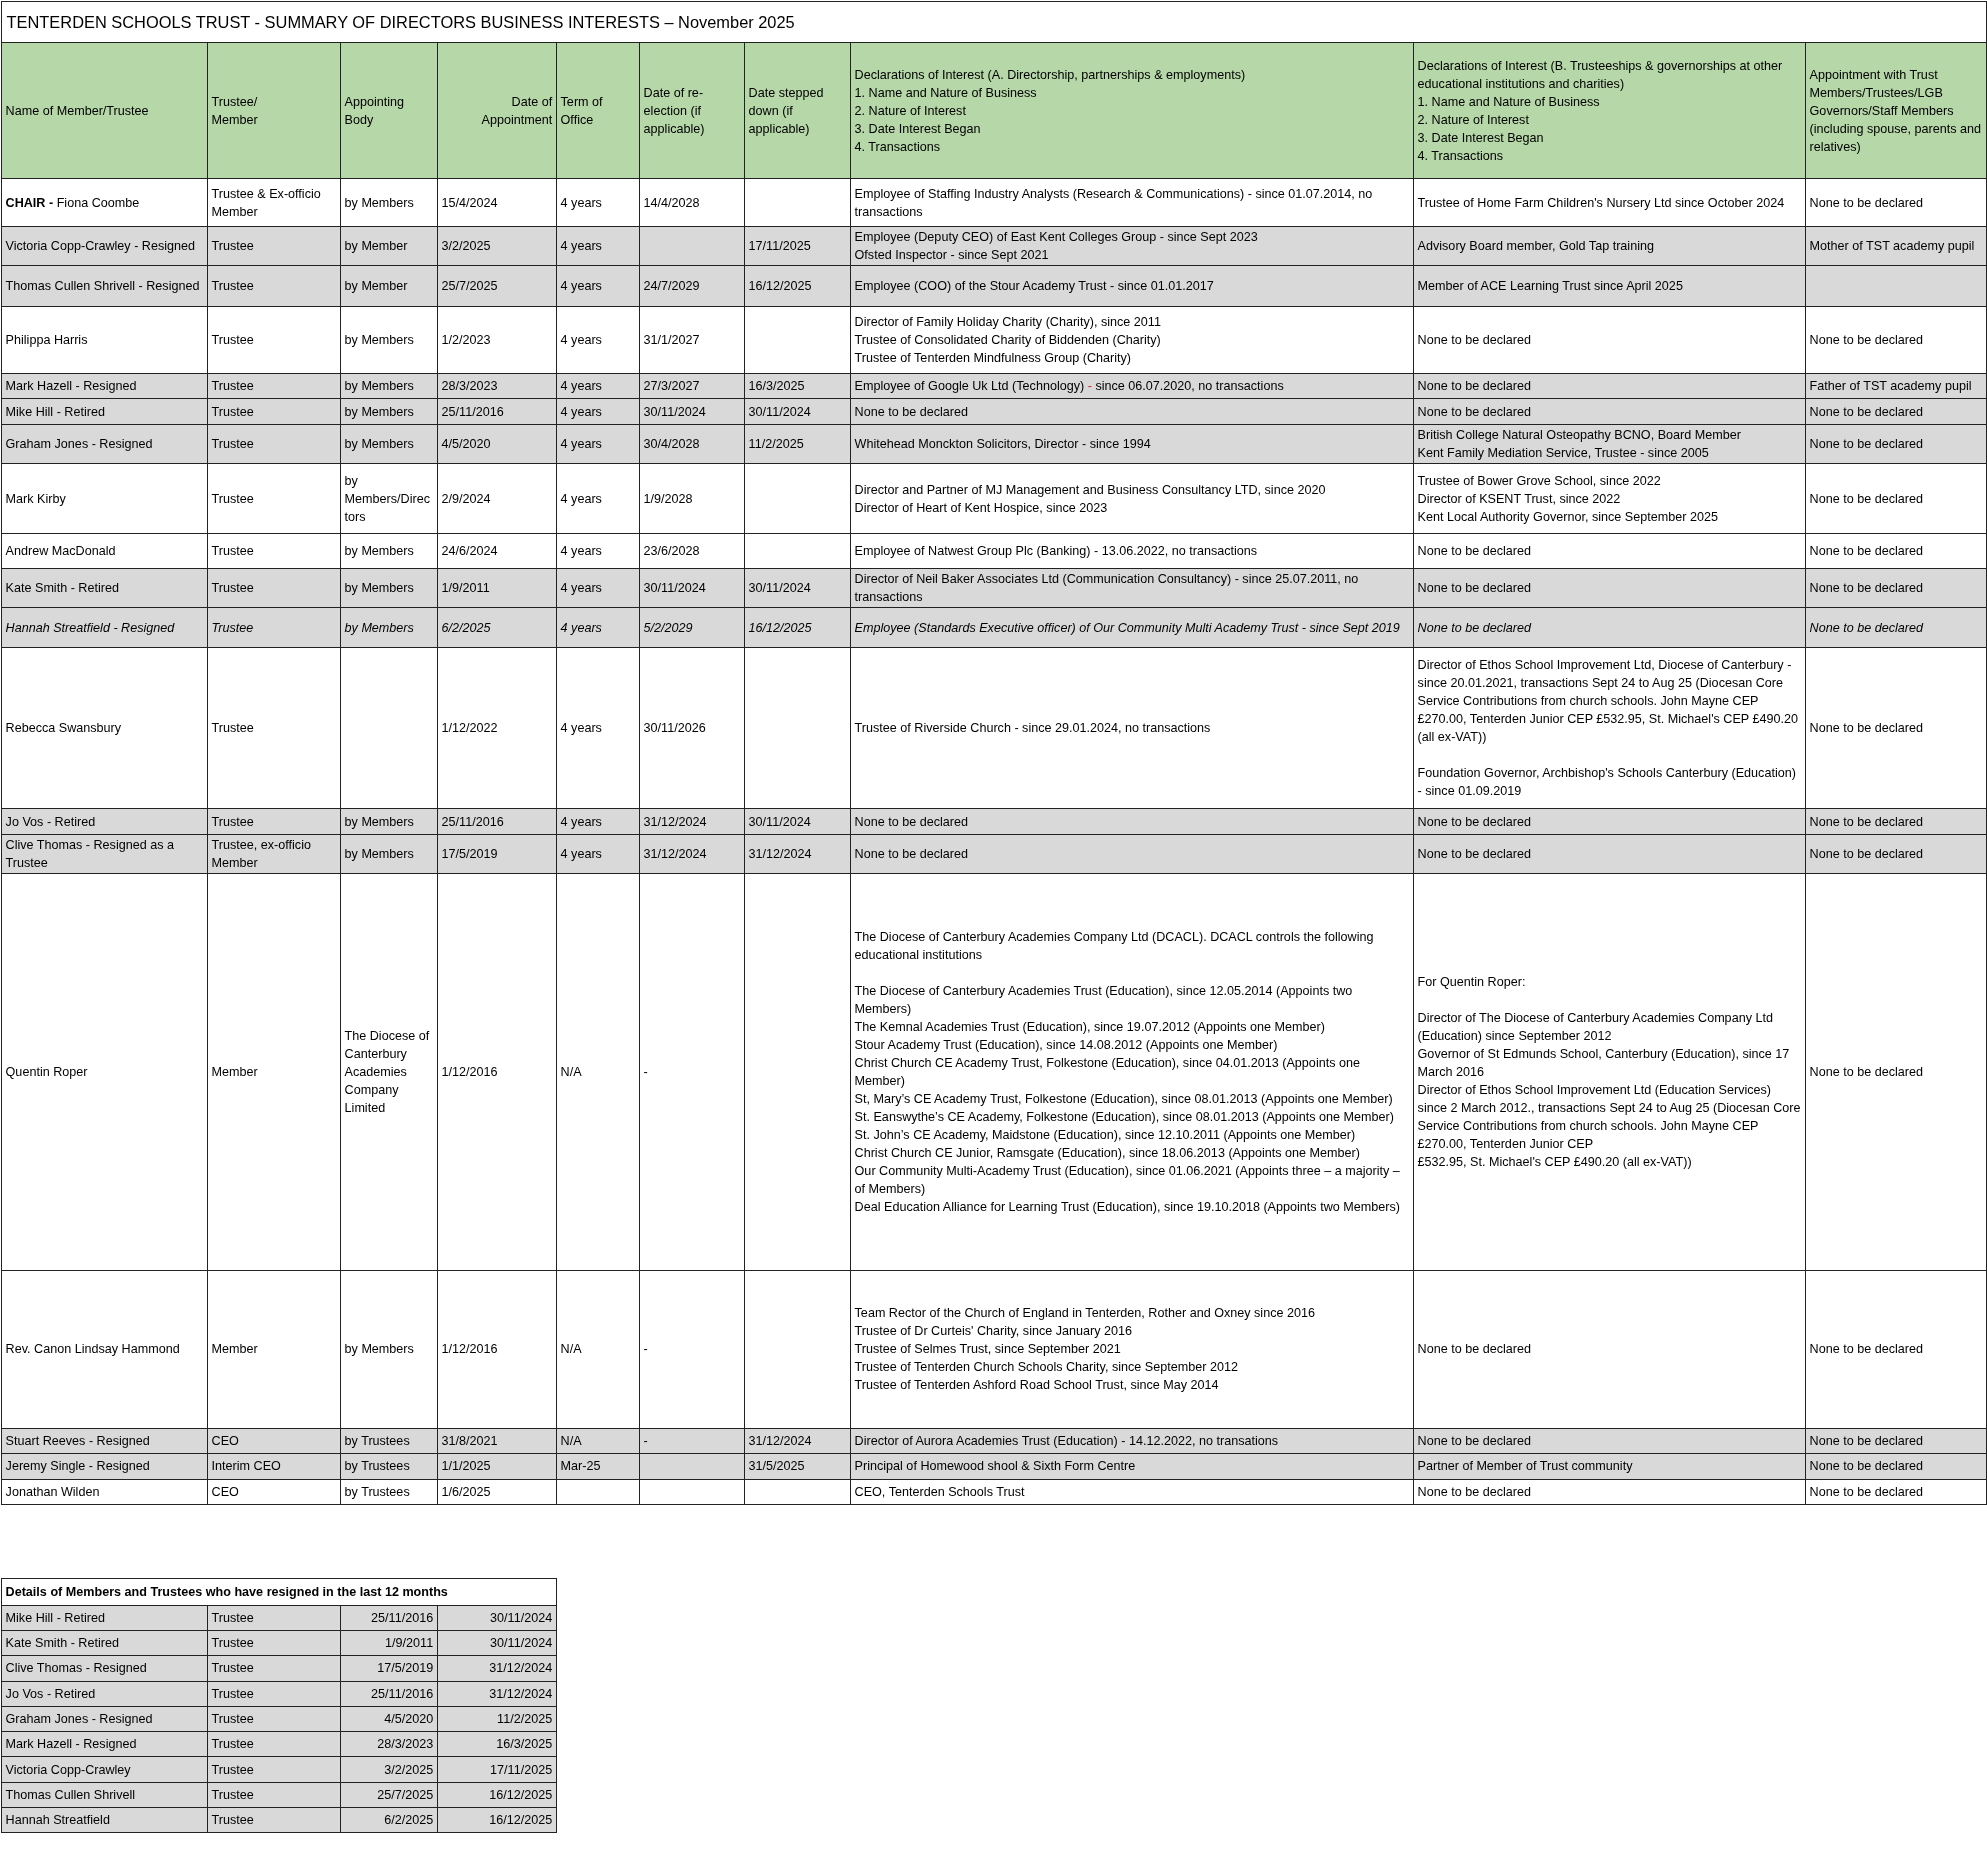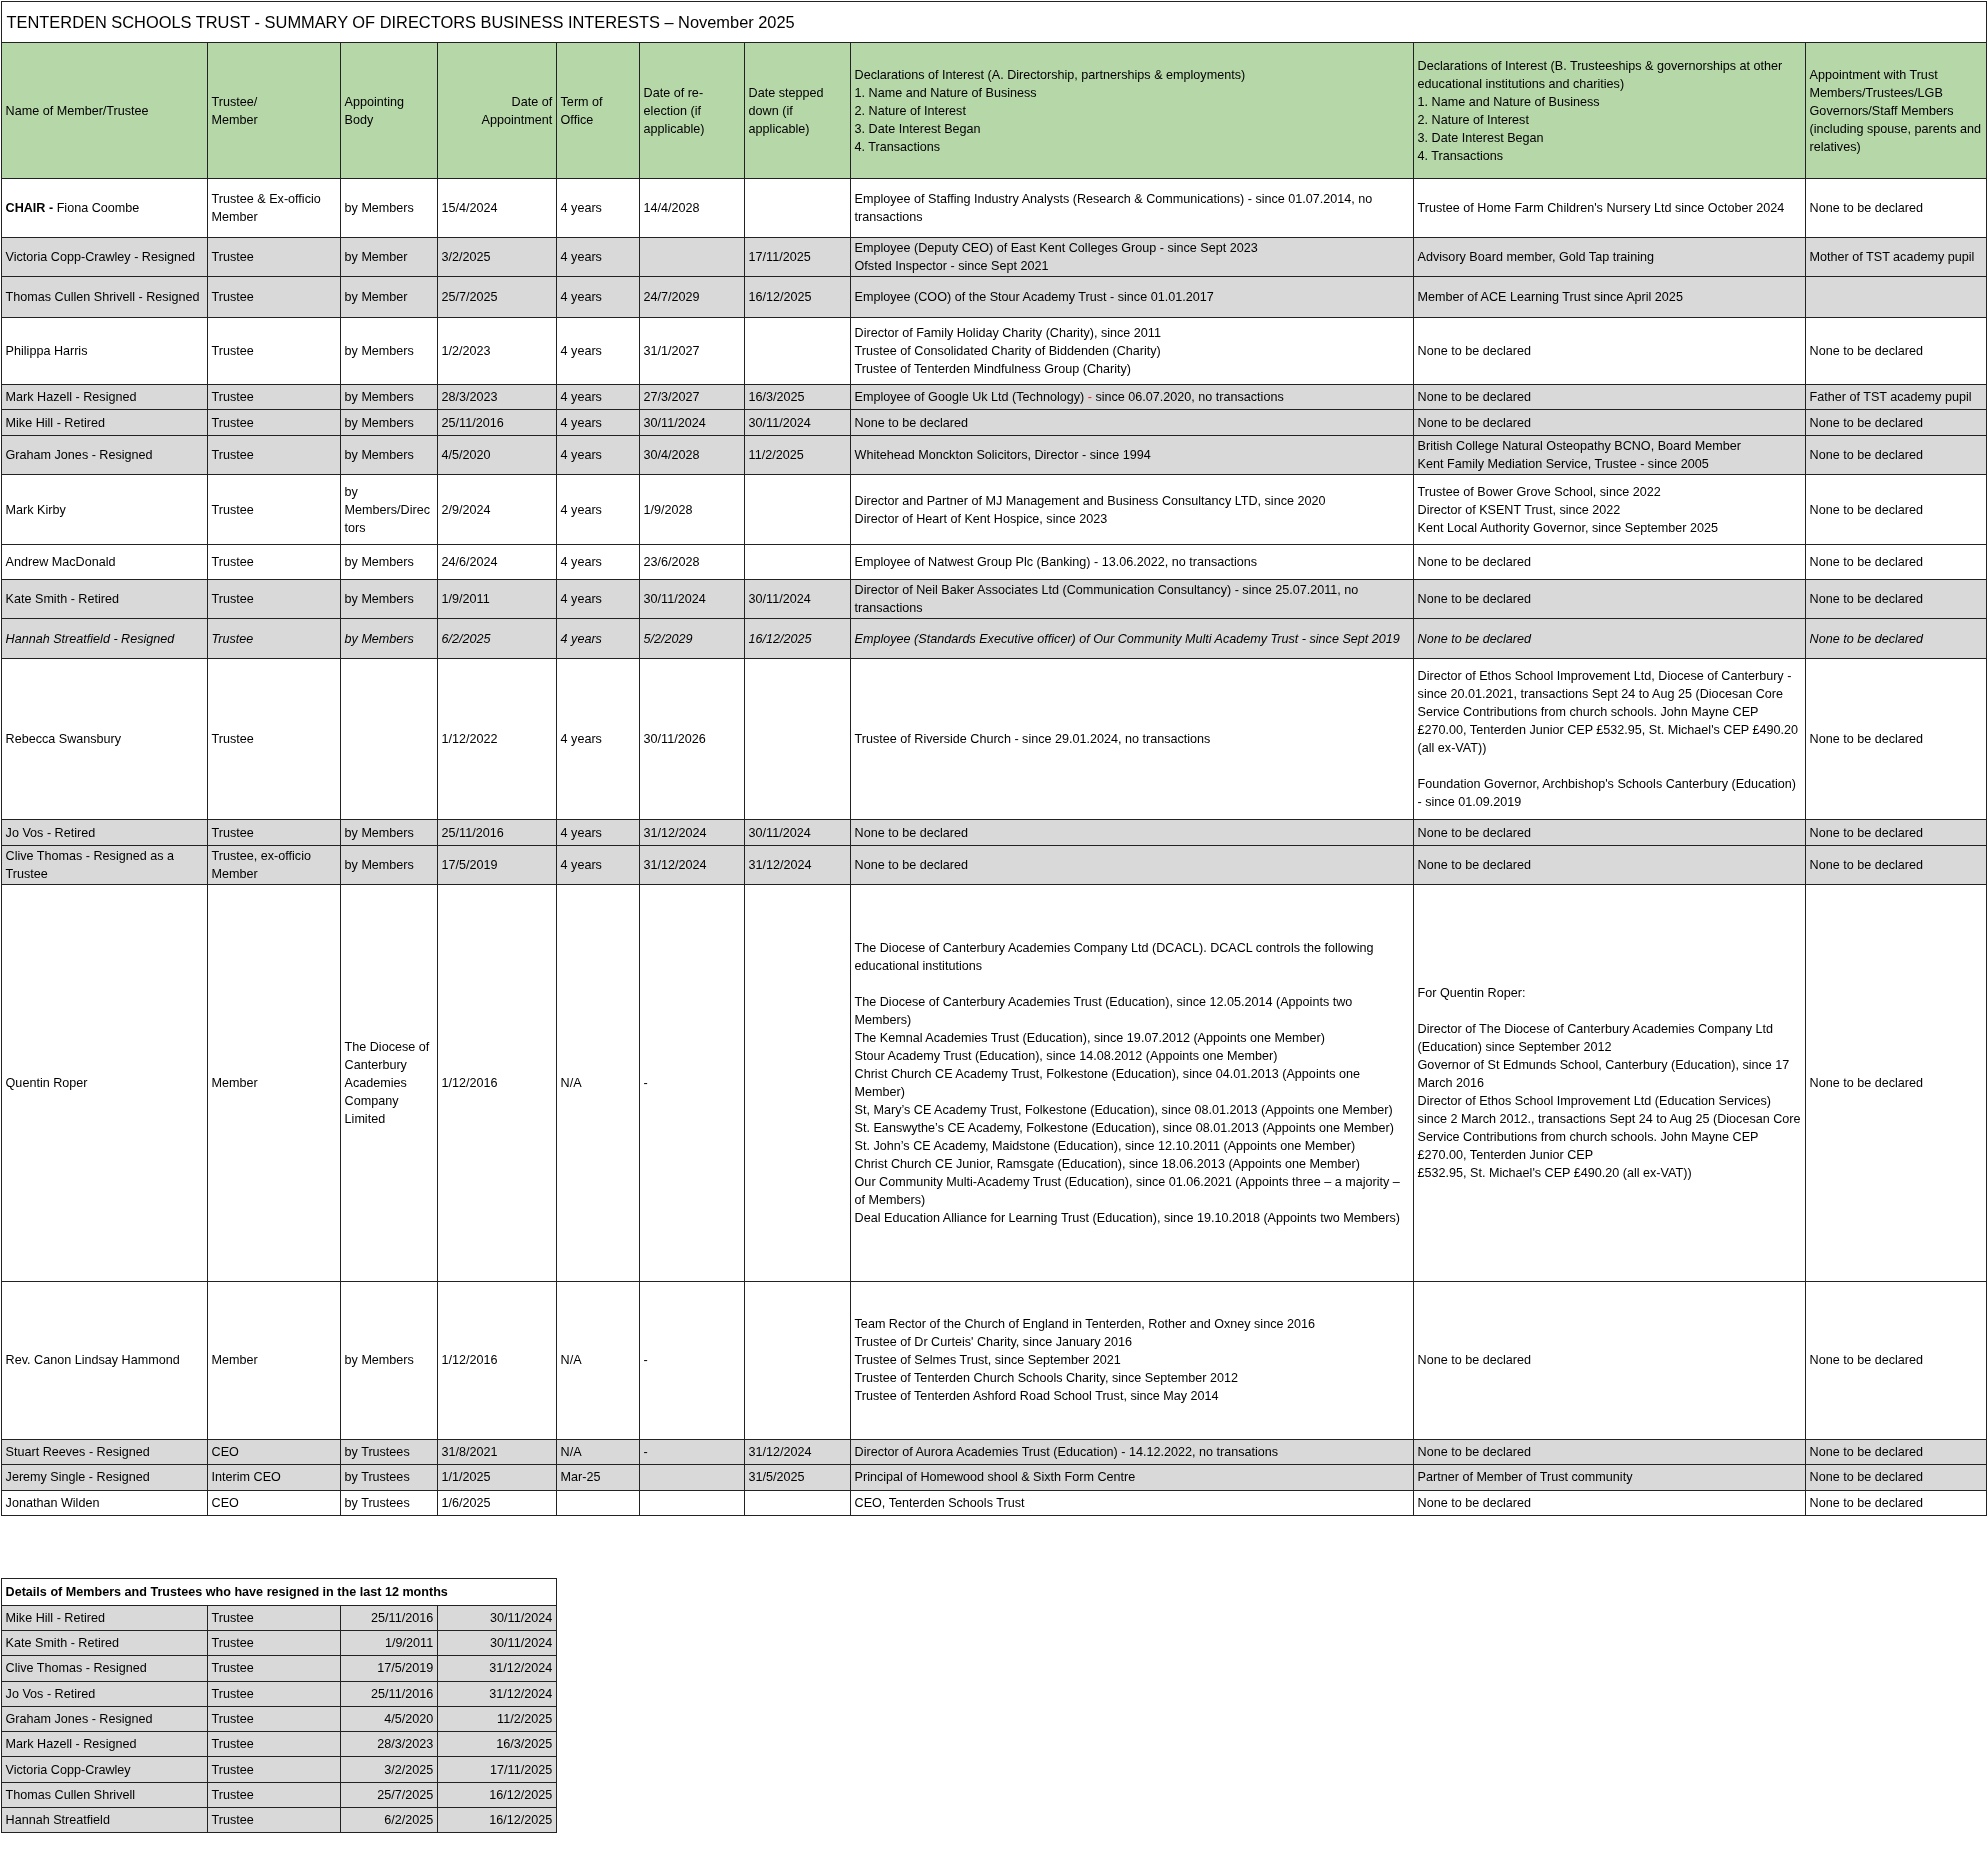--- a/index.html
+++ b/index.html
@@ -103,21 +103,21 @@
 4. Transactions</th>
         <th class="multiline">Declarations of Interest (B. Trusteeships &amp; governorships at other educational institutions and charities)
 1. Name and Nature of Business
 2. Nature of Interest
 3. Date Interest Began
 4. Transactions</th>
         <th class="multiline">Appointment with Trust Members/Trustees/LGB Governors/Staff Members (including spouse, parents and relatives)</th>
       </tr>
     </thead>
     <tbody id="main-body">
-        <tr class="white" style="height: 59px;">
+        <tr class="white" style="height: 48px;">
           <td><span class="bold">CHAIR -</span><span> Fiona Coombe</span></td>
           <td>Trustee &amp; Ex-officio Member</td>
           <td>by Members</td>
           <td class="r">15/4/2024</td>
           <td>4 years</td>
           <td class="r">14/4/2028</td>
           <td class="r"></td>
           <td class="multiline">Employee of Staffing Industry Analysts (Research &amp; Communications) - since 01.07.2014, no transactions</td>
           <td class="multiline">Trustee of Home Farm Children's Nursery Ltd since October 2024</td>
           <td class="multiline">None to be declared</td>

